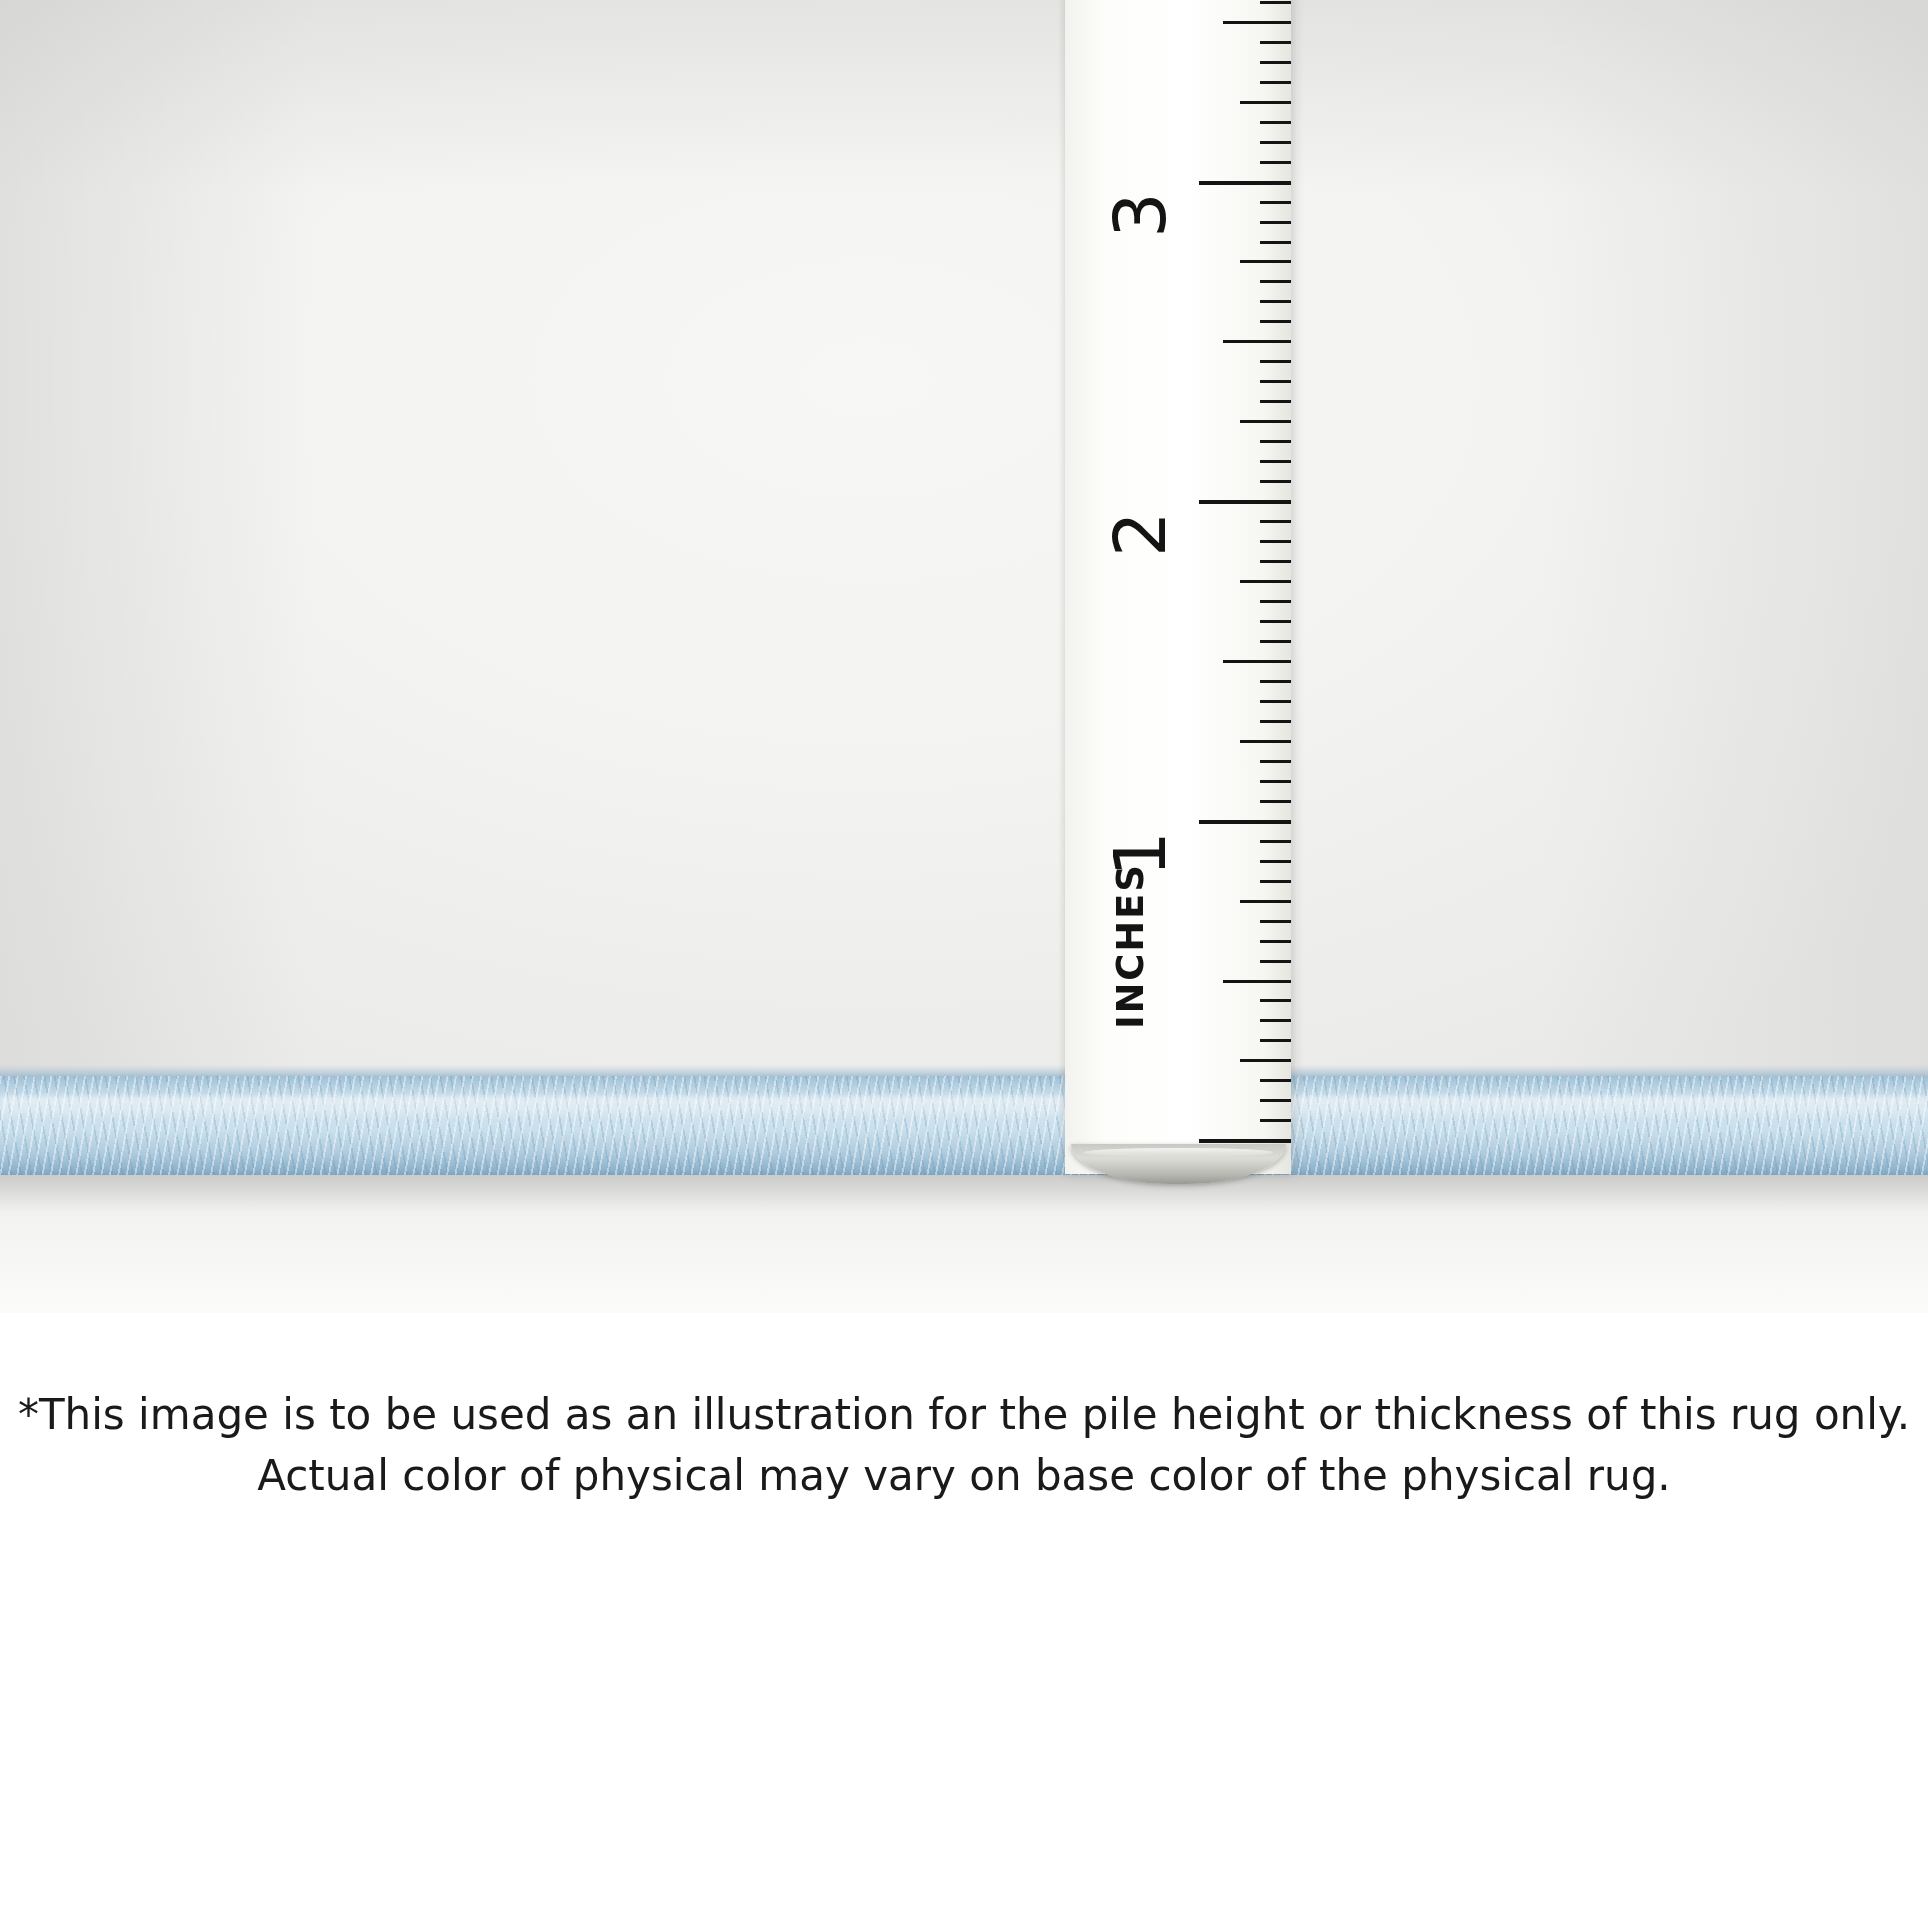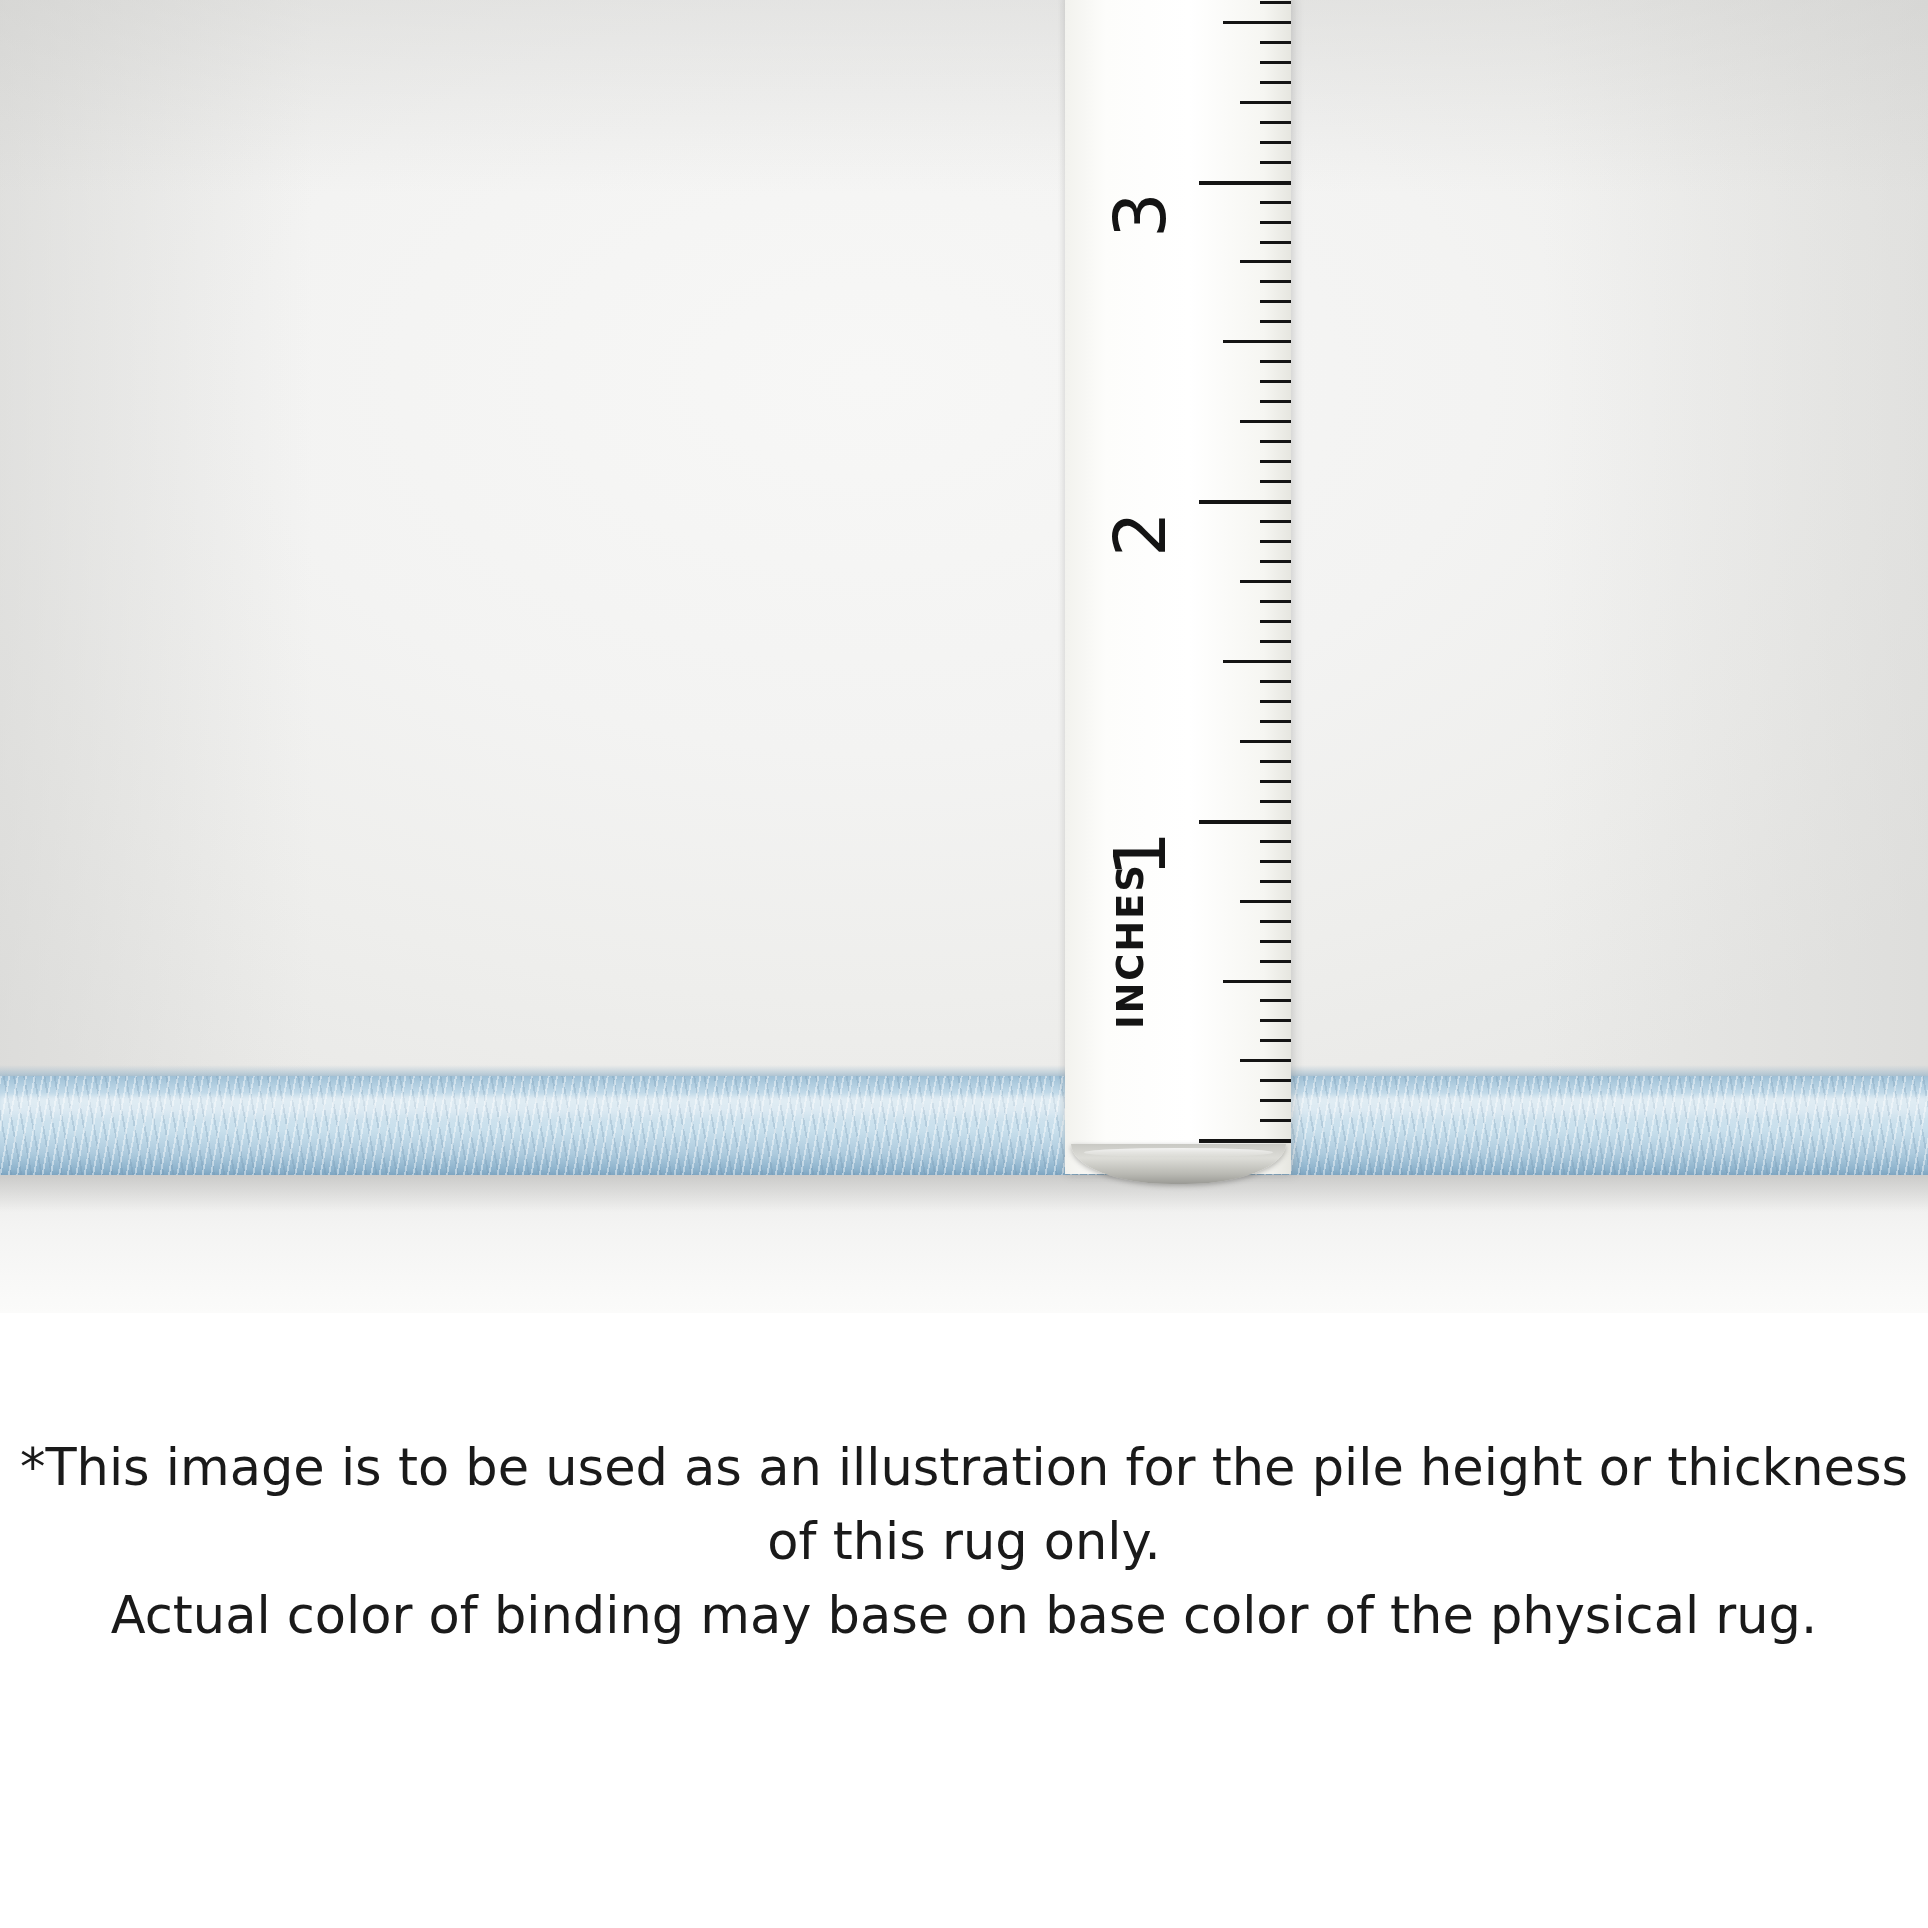--- a/index.html
+++ b/index.html
@@ -202,25 +202,25 @@
     letter-spacing: 1.8px;
     transform: rotate(-90deg);
     transform-origin: left top;
     white-space: nowrap;
   }
 
   
   .caption {
     position: absolute;
     left: 0;
-    top: 1431px;
+    top: 1385px;
     width: 1928px;
     text-align: center;
     font-family: "DejaVu Sans", sans-serif;
-    font-size: 51px;
+    font-size: 42px;
     line-height: 1.45;
     color: #1a1a1a;
   }
   .caption .line { display: block; }
 </style>
 </head>
 <body>
 
 <div id="scene">
 
@@ -303,17 +303,17 @@
         <div class="ruler-num" style="top: 561px;">2</div>
         <div class="ruler-num" style="top: 242px;">3</div>
         <div class="ruler-label" style="top: 1033px;">INCHES</div>
       </div>
     <div class="ruler-tip"></div>
 
   </div>
 
   <div class="caption">
     <span class="line">*This image is to be used as an illustration for the pile height or thickness of this rug only.</span>
-    <span class="line">Actual color of binding may base on base color of the physical rug.</span>
+    <span class="line">Actual color of physical may vary on base color of the physical rug.</span>
   </div>
 
 </div>
 
 
 </body></html>

